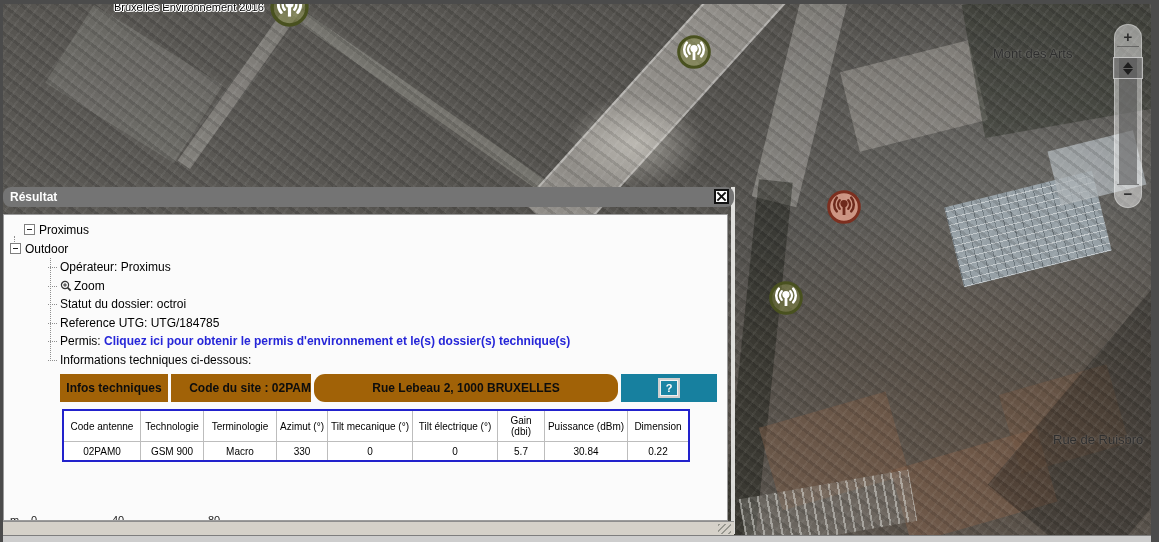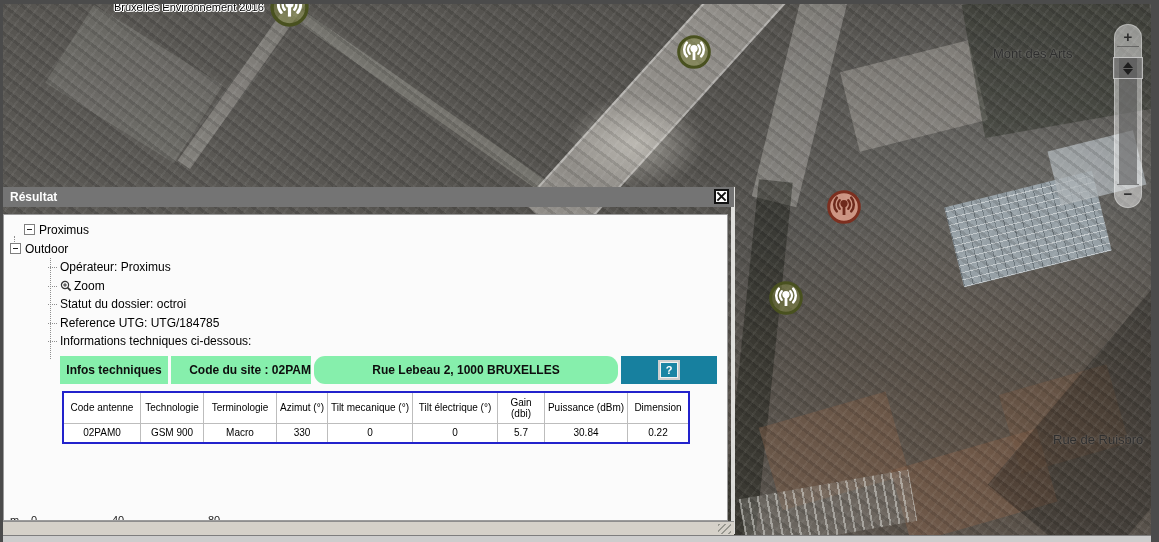--- a/index.html
+++ b/index.html
@@ -85,21 +85,21 @@
   
   .frame{position:absolute;pointer-events:none;background:#4b4b4b;}
   .fr-top{left:0;top:0;width:1159px;height:4px;}
   .fr-left{left:0;top:0;width:3px;height:542px;}
   .fr-right{left:1151px;top:0;width:8px;height:542px;}
   .fr-bottom{left:0;top:535px;width:1159px;height:7px;background:#cdcdcd;border-top:1px solid #7e7e7e;}
 
   
   #dialog{position:absolute;left:3px;top:187px;width:731px;height:347px;}
   .dlg-edge{position:absolute;left:731px;top:187px;width:4px;height:347px;background:rgba(248,248,246,.85);}
-  .dlg-title{position:absolute;left:0;top:0;width:100%;height:20px;background:#747474;}
+  .dlg-title{position:absolute;left:0;top:0;width:100%;height:20px;background:#747474;border-radius:8px;}
   .dlg-title-text{position:absolute;left:7px;top:3px;font-size:12px;font-weight:bold;color:#fff;}
   .dlg-close{position:absolute;right:5px;top:2px;width:15px;height:15px;background:#fff;
      border:2px solid #111;box-sizing:border-box;cursor:pointer;}
   .dlg-close svg{display:block;width:100%;height:100%;}
   .dlg-panel{position:absolute;left:0;top:27px;width:725px;height:307px;background:#fbfbfb;
      border:1px solid #9b9b9b;box-sizing:border-box;overflow:hidden;}
   .dlg-status{position:absolute;left:0;top:334px;width:731px;height:13px;background:#d5d1c9;
      border-top:1px solid #8e8e8e;box-sizing:content-box;}
   .grip{position:absolute;right:3px;bottom:1px;width:13px;height:10px;
      background:repeating-linear-gradient(135deg,#97978f 0 1.5px,rgba(0,0,0,0) 1.5px 4.5px);}
@@ -116,21 +116,21 @@
   .stub{display:inline-block;width:9px;height:5px;border-bottom:1px dotted #8f8f8f;
      vertical-align:3px;margin-right:3px;}
   .vline{position:absolute;width:0;border-left:1px dotted #8f8f8f;}
   .vl-1{left:10px;top:21px;height:14px;}
   .vl-2{left:46px;top:43px;height:101px;}
   .mag{vertical-align:-2px;margin-right:2px;}
   .permit-link{color:#2626d8;font-weight:bold;cursor:pointer;}
 
   
   .sitebar{margin:5px 0 0 56px;height:28px;white-space:nowrap;}
-  .sitecell{display:inline-block;height:28px;line-height:28px;background:#86efac;color:#0d0d0d;
+  .sitecell{display:inline-block;height:28px;line-height:28px;background:#a16207;color:#0d0d0d;
      font-size:12px;font-weight:bold;text-align:center;vertical-align:top;margin-right:3px;}
   .sc-1{width:108px;}.sc-2{width:140px;text-align:right;}.sc-3{width:304px;border-radius:11px;}
   .sc-help{display:inline-flex;width:96px;height:28px;background:#17809f;vertical-align:top;
      align-items:center;justify-content:center;}
   .helpbtn{display:inline-block;min-width:10px;padding:0 4px;height:16px;line-height:16px;
      background:#1b85a4;color:#fff;font-size:11px;font-weight:bold;text-align:center;
      border:2px solid #cfcfcf;box-shadow:inset 0 0 0 1px #f2f2f2;cursor:pointer;}
 
   
   .anttable{margin:7px 0 0 58px;border-collapse:collapse;border:2px solid #2222cc;
@@ -264,20 +264,24 @@
               <line x1="3.2" y1="5" x2="6.8" y2="5" stroke="#333" stroke-width="1"></line>
               <line x1="5" y1="3.2" x2="5" y2="6.8" stroke="#333" stroke-width="1"></line>
               <line x1="7.6" y1="7.6" x2="10.6" y2="10.6" stroke="#333" stroke-width="1.6"></line>
             </svg><span>Zoom</span>
         </div>
         <div class="trow leaf">
           <span class="stub"></span><span>Statut du dossier: octroi</span>
         </div>
         <div class="trow leaf">
           <span class="stub"></span><span>Reference UTG: UTG/184785</span>
+        </div>
+        <div class="trow leaf">
+          <span class="stub"></span><span>Permis:</span>
+          <span class="permit-link">Cliquez ici pour obtenir le permis d'environnement et le(s) dossier(s) technique(s)</span>
         </div>
         <div class="trow leaf">
           <span class="stub"></span><span>Informations techniques ci-dessous:</span>
         </div>
       </div>
 
       <div class="sitebar">
         <span class="sitecell sc-1">Infos techniques</span><span class="sitecell sc-2">Code du site : 02PAM</span><span class="sitecell sc-3">Rue Lebeau 2, 1000 BRUXELLES</span><span class="sc-help">
             <span class="helpbtn">?</span>
           </span>

